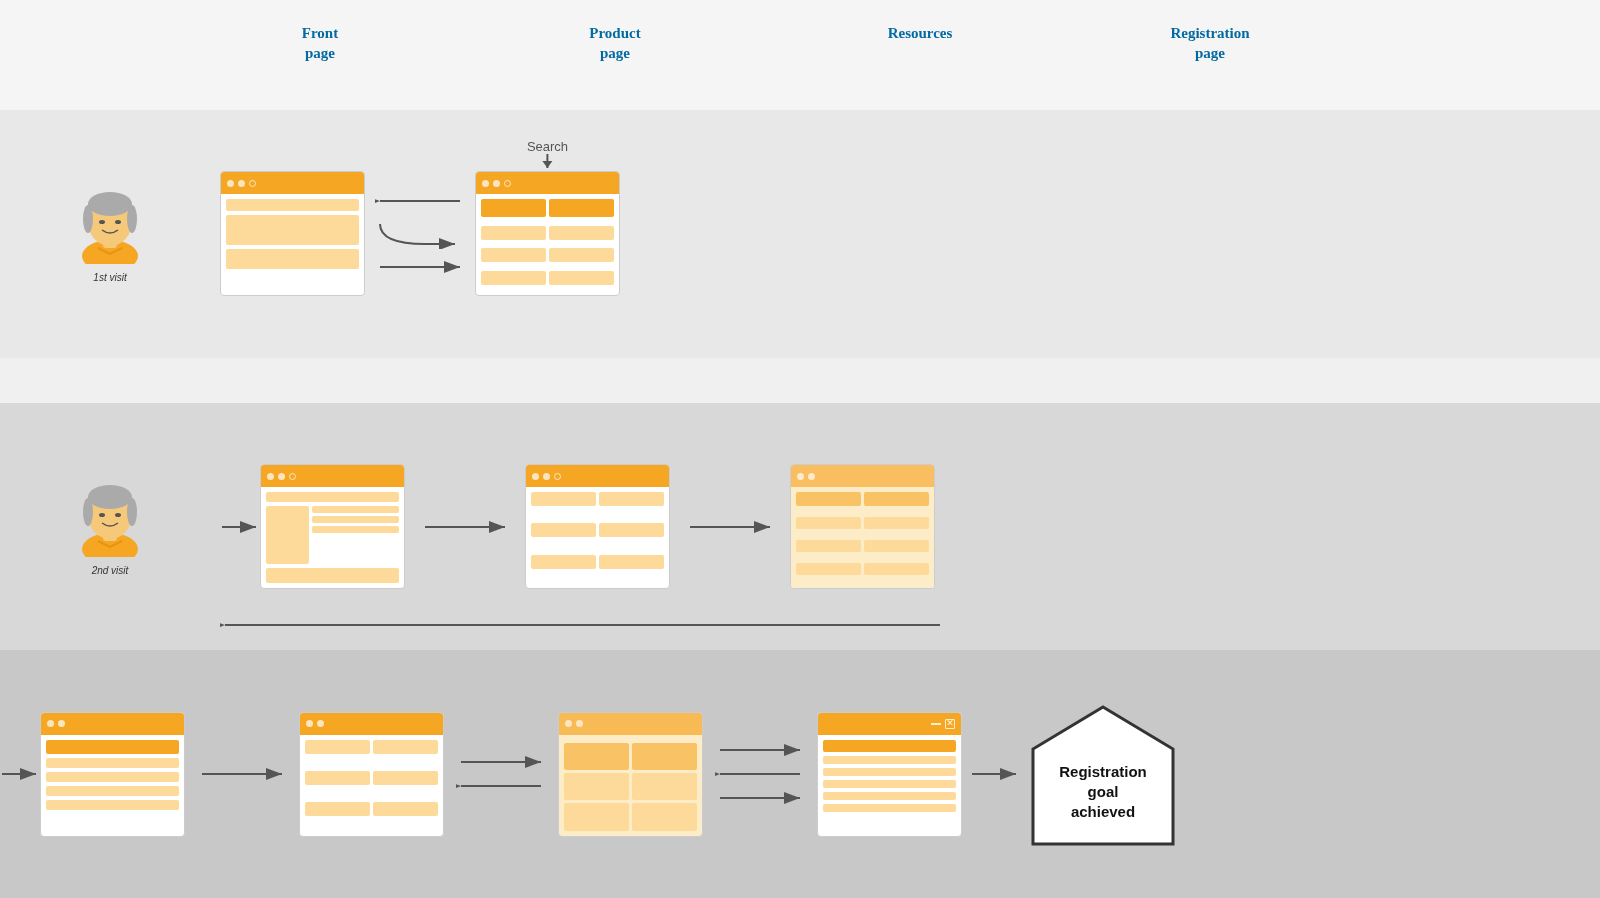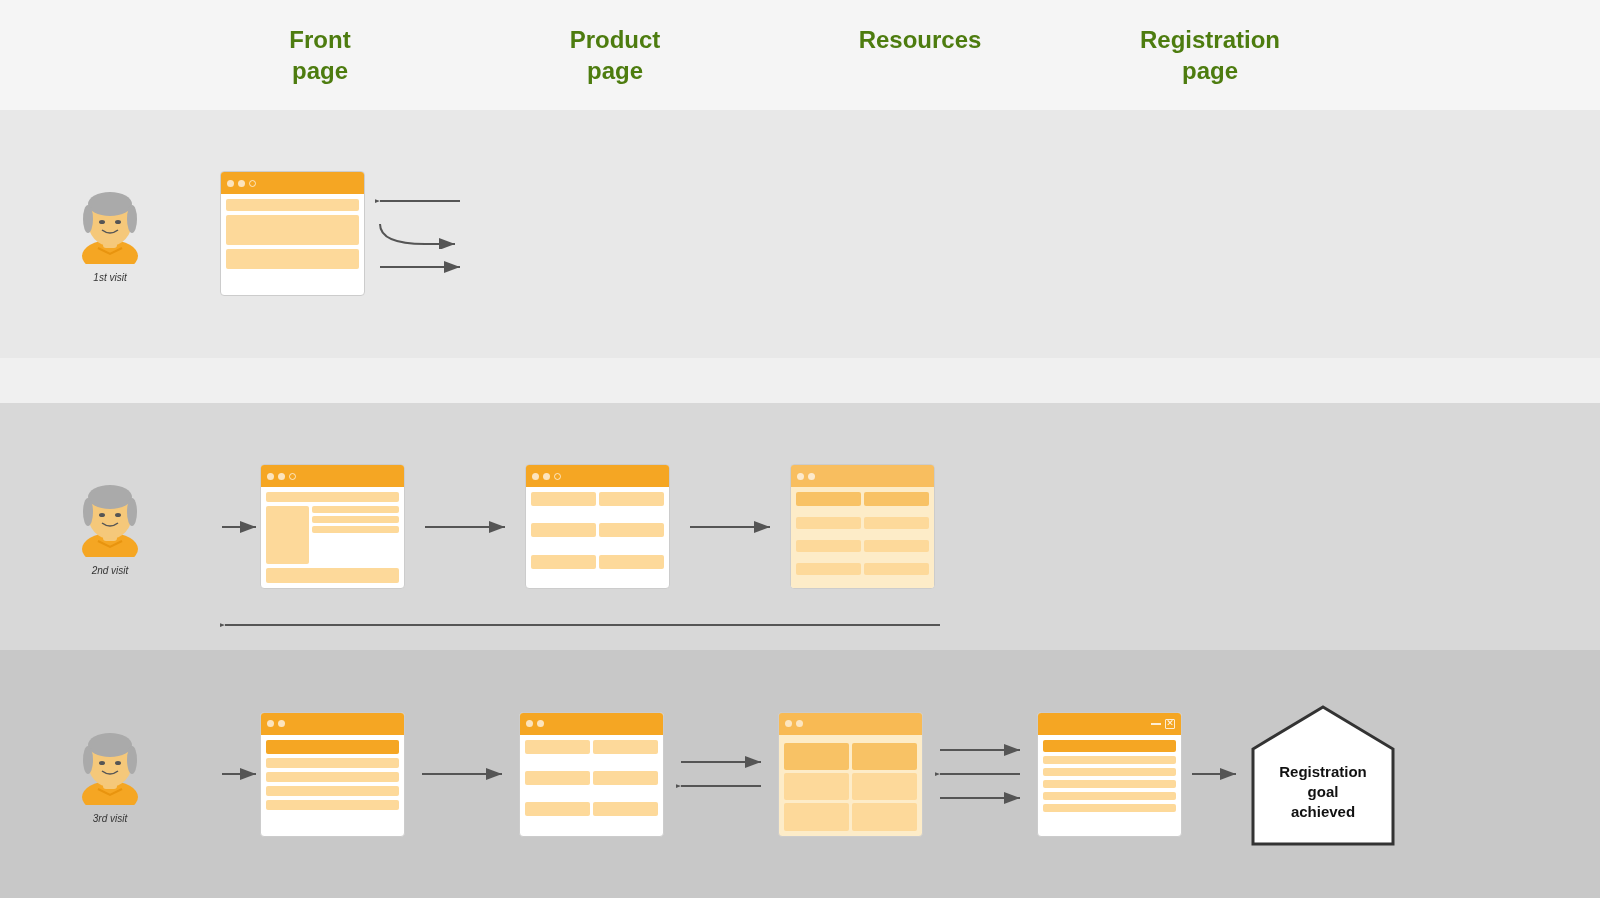--- a/index.html
+++ b/index.html
@@ -27,25 +27,26 @@
       flex-shrink: 0;
       height: 110px;
     }
 
     .header-spacer {
       width: 220px;
       flex-shrink: 0;
     }
 
     .col-header {
-      font-size: 24px;
+      font-size: 15px;
       font-weight: 700;
       text-align: center;
-      color: #4d7c0f;
+      color: #0369a1;
       line-height: 1.3;
+      font-family: Liberation Serif, serif;
     }
 
     .col-front { width: 200px; flex-shrink: 0; }
     .col-product { width: 230px; flex-shrink: 0; }
     .col-resources { width: 220px; flex-shrink: 0; }
     .col-registration { width: 200px; flex-shrink: 0; }
 
     
     .visit-row {
       display: flex;
@@ -210,20 +211,46 @@
         <svg width="90" height="20">
           <defs>
             <marker id="arrowR2" markerWidth="8" markerHeight="6" refX="8" refY="3" orient="auto">
               <polygon points="0 0, 8 3, 0 6" fill="#555"></polygon>
             </marker>
           </defs>
           <line x1="5" y1="10" x2="85" y2="10" stroke="#555" stroke-width="2" marker-end="url(#arrowR2)"></line>
         </svg>
       </div>
 
+      <div style="position:relative;">
+
+        <div style="position:absolute; top:-32px; left:50%; transform:translateX(-50%); display:flex; flex-direction:column; align-items:center;">
+          <span style="font-size:13px; color:#555;">Search</span>
+          <div style="width:2px; height:14px; background:#555; position:relative;">
+            <div style="position:absolute; bottom:0; left:50%; transform:translateX(-50%); width:0; height:0; border-left:5px solid transparent; border-right:5px solid transparent; border-top:7px solid #555;"></div>
+          </div>
+        </div>
+        <div class="browser browser-lg">
+          <div class="browser-bar">
+            <div class="browser-dot"></div>
+            <div class="browser-dot"></div>
+            <div class="browser-dot-outline"></div>
+          </div>
+          <div class="browser-content" style="display:grid; grid-template-columns:1fr 1fr; gap:3px; padding:5px;">
+            <div style="background:#f5a623; border-radius:2px; height:18px;"></div>
+            <div style="background:#f5a623; border-radius:2px; height:18px;"></div>
+            <div style="background:#fdd99a; border-radius:2px; height:14px;"></div>
+            <div style="background:#fdd99a; border-radius:2px; height:14px;"></div>
+            <div style="background:#fdd99a; border-radius:2px; height:14px;"></div>
+            <div style="background:#fdd99a; border-radius:2px; height:14px;"></div>
+            <div style="background:#fdd99a; border-radius:2px; height:14px;"></div>
+            <div style="background:#fdd99a; border-radius:2px; height:14px;"></div>
+          </div>
+        </div>
+      </div>
 
     </div>
   </div>
 
   <div class="visit-row visit-row-2">
     <div class="avatar-area">
       <svg width="80" height="80" viewBox="0 0 80 80">
         <ellipse cx="40" cy="72" rx="28" ry="16" fill="#f5a623"></ellipse>
         <rect x="33" y="52" width="14" height="12" rx="3" fill="#f5c87a"></rect>
         <ellipse cx="40" cy="38" rx="22" ry="24" fill="#f5c87a"></ellipse>
@@ -329,35 +356,20 @@
             <polygon points="8 0, 0 3, 8 6" fill="#555"></polygon>
           </marker>
         </defs>
         <line x1="100%" y1="10" x2="5" y2="10" stroke="#555" stroke-width="2" marker-end="url(#arrowBackV2)"></line>
       </svg>
     </div>
 
   </div>
 
   <div class="visit-row visit-row-3">
-    <div class="avatar-area">
-      <svg width="80" height="80" viewBox="0 0 80 80">
-        <ellipse cx="40" cy="72" rx="28" ry="16" fill="#f5a623"></ellipse>
-        <rect x="33" y="52" width="14" height="12" rx="3" fill="#f5c87a"></rect>
-        <ellipse cx="40" cy="38" rx="22" ry="24" fill="#f5c87a"></ellipse>
-        <ellipse cx="40" cy="20" rx="22" ry="12" fill="#aaa"></ellipse>
-        <ellipse cx="18" cy="35" rx="5" ry="14" fill="#aaa"></ellipse>
-        <ellipse cx="62" cy="35" rx="5" ry="14" fill="#aaa"></ellipse>
-        <ellipse cx="32" cy="38" rx="3" ry="2" fill="#555"></ellipse>
-        <ellipse cx="48" cy="38" rx="3" ry="2" fill="#555"></ellipse>
-        <path d="M32 46 Q40 52 48 46" stroke="#555" stroke-width="1.5" fill="none"></path>
-        <path d="M28 64 L40 70 L52 64" stroke="#e8940f" stroke-width="2" fill="none"></path>
-      </svg>
-      <span class="avatar-label">3rd visit</span>
-    </div>
 
     <svg width="40" height="20" style="flex-shrink:0;">
       <defs>
         <marker id="arrowEnter3" markerWidth="8" markerHeight="6" refX="8" refY="3" orient="auto">
           <polygon points="0 0, 8 3, 0 6" fill="#555"></polygon>
         </marker>
       </defs>
       <line x1="2" y1="10" x2="36" y2="10" stroke="#555" stroke-width="2" marker-end="url(#arrowEnter3)"></line>
     </svg>
 

